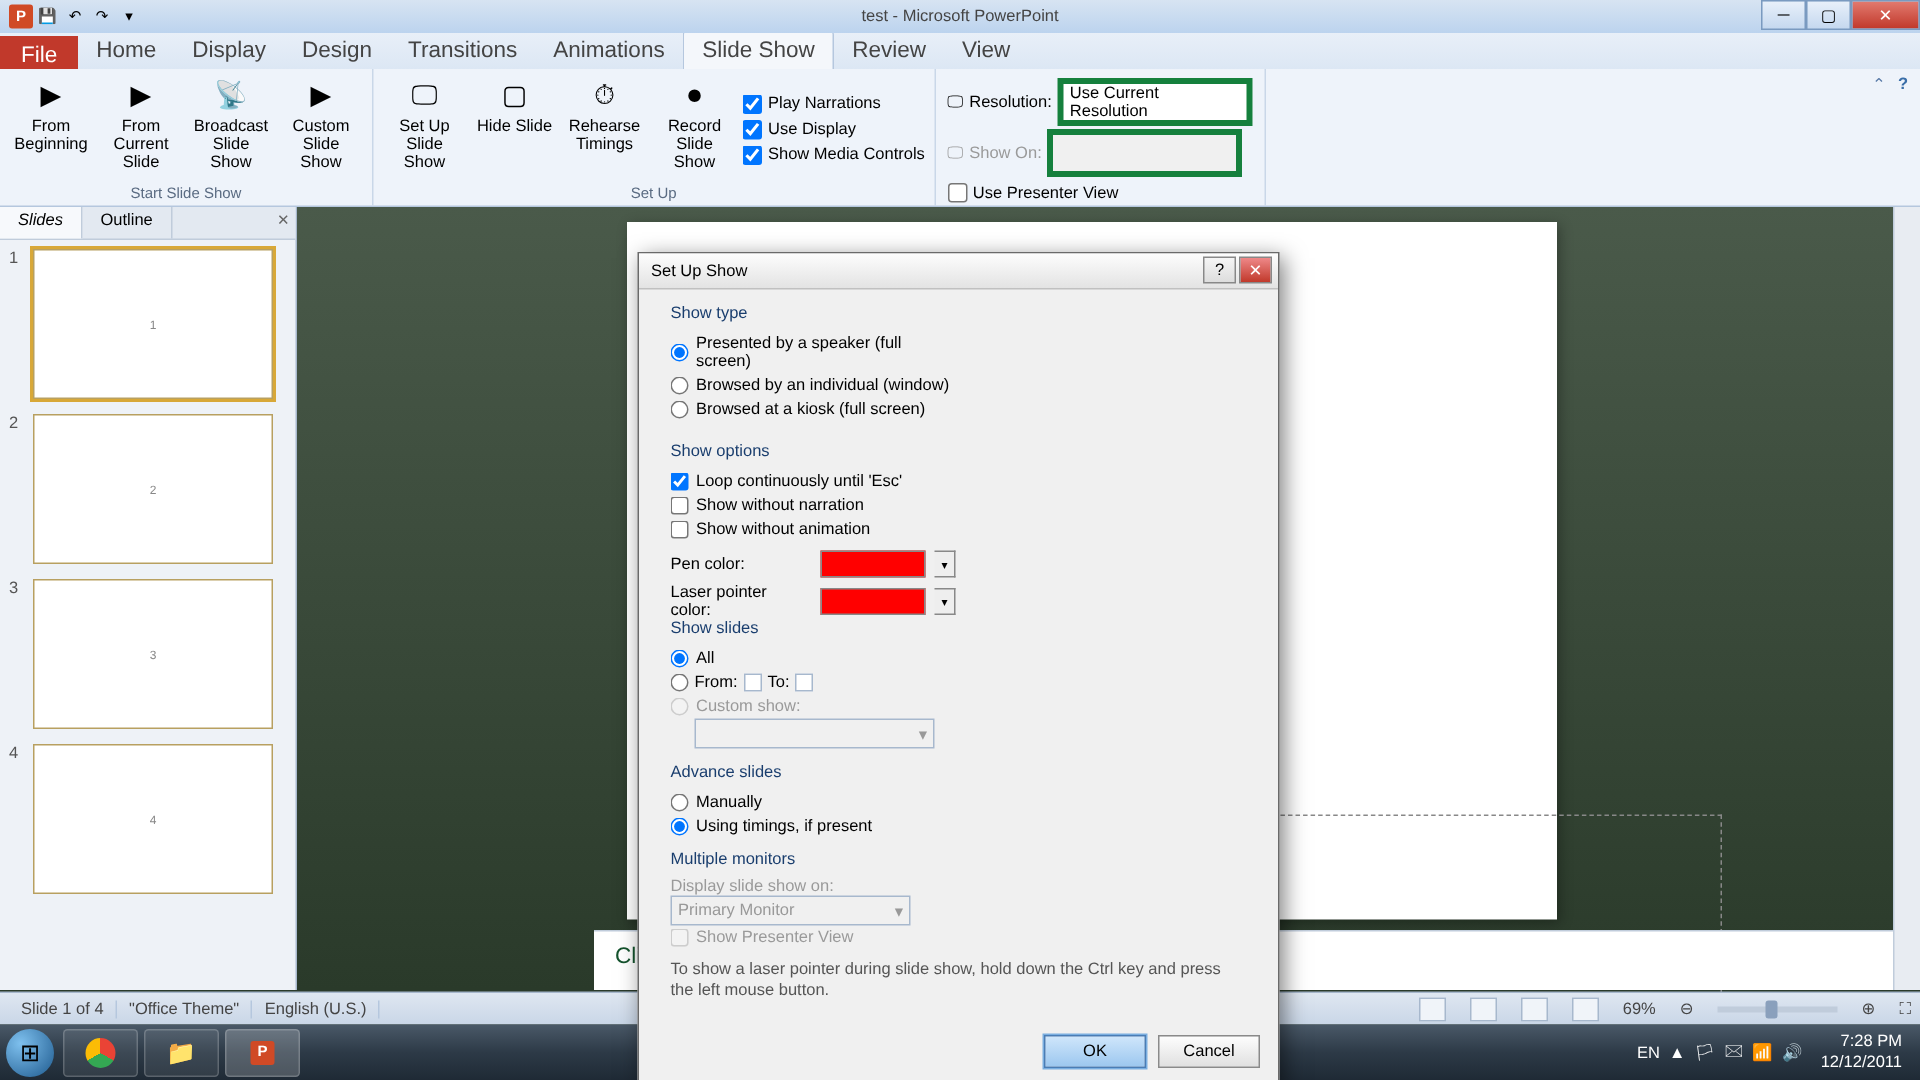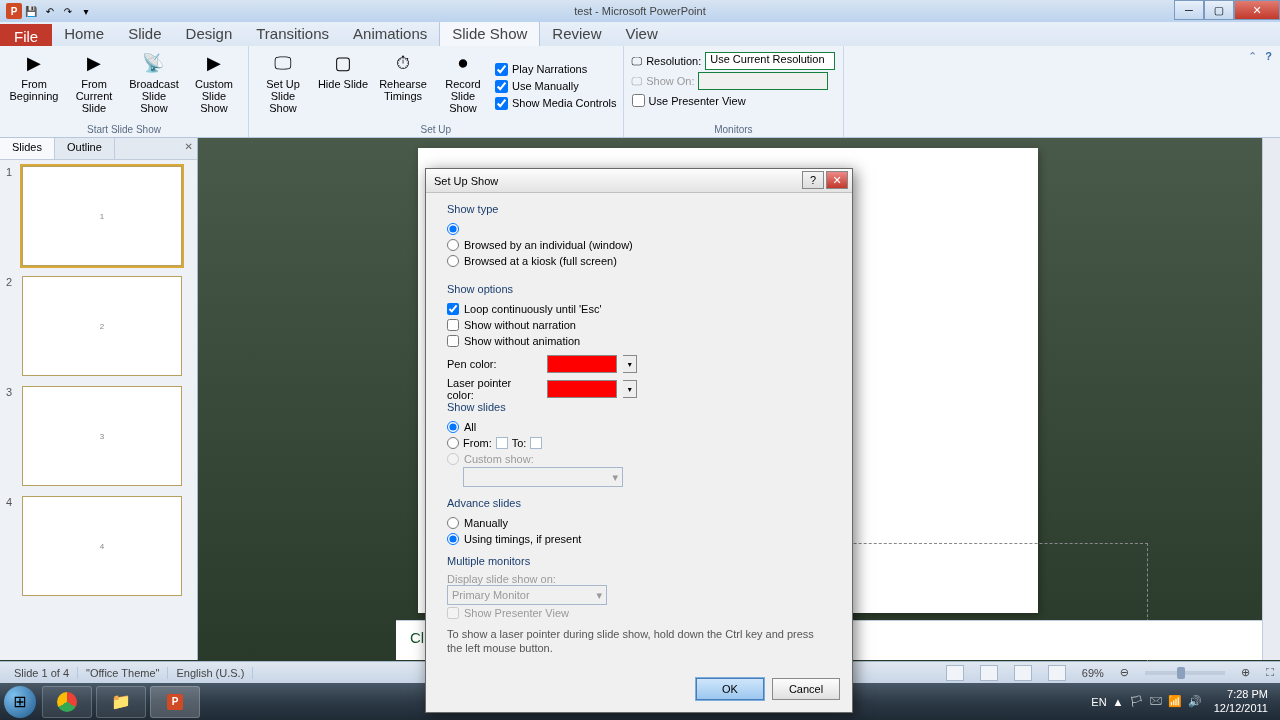--- a/index.html
+++ b/index.html
@@ -20,27 +20,27 @@
 .ribbon-help { position:absolute; right:8px; top:4px; display:flex; gap:8px; color:#5a7ba8; }
 .rgroup { border-right:1px solid #c9d7e8; padding:4px 6px 2px; display:flex; flex-direction:column; }
 .rgroup-body { flex:1; display:flex; gap:4px; }
 .rgroup-label { text-align:center; color:#5a6b82; font-size:10px; padding-top:2px; }
 .bigbtn { width:56px; display:flex; flex-direction:column; align-items:center; gap:2px; padding:2px; text-align:center; line-height:1.1; }
 .bigbtn .ico { width:32px; height:24px; display:flex; align-items:center; justify-content:center; font-size:18px; }
 .checkrow { display:flex; align-items:center; gap:4px; padding:2px 0; }
 .checkrow input { width:13px; height:13px; }
 .mon-col { display:flex; flex-direction:column; gap:2px; padding:2px; }
 .mon-row { display:flex; align-items:center; gap:4px; }
-.mon-sel { width:130px; height:18px; border:1px solid #15803d; background:#fff; font-size:11px; padding:0 4px; }
+.mon-sel { width:130px; height:32px; border:4px solid #15803d; background:#fff; font-size:11px; padding:0 4px; }
 .mon-sel.dis { background:#f0f0f0; color:#999; }
 .workspace { position:absolute; top:138px; left:0; right:0; bottom:60px; display:flex; background:#3a4a3a; }
 .slide-panel { width:198px; background:#eef2f7; border-right:1px solid #a7b8cd; display:flex; flex-direction:column; }
 .panel-tabs { height:22px; display:flex; background:#e3e9f1; border-bottom:1px solid #c0ccdb; font-size:11px; position:relative; }
 .ptab { padding:3px 12px; border-right:1px solid #c0ccdb; }
-.ptab.active { background:#f7f9fc; }
+.ptab.active { background:#f7f9fc;font-style:italic; }
 .panel-close { position:absolute; right:4px; top:3px; font-size:10px; color:#666; }
 .thumbs { flex:1; overflow:auto; padding:6px; }
 .thumb-row { display:flex; gap:6px; margin-bottom:10px; }
 .thumb-num { font-size:11px; color:#555; width:10px; }
 .thumb { width:160px; height:100px; background:#fff; border:1px solid #b8a060; display:flex; align-items:center; justify-content:center; font-size:8px; color:#888; }
 .thumb.sel { outline:2px solid #d8a838; }
 .editor { flex:1; position:relative; background:linear-gradient(#4a5a4a,#2a3a2a); }
 .editor-scrollbar { position:absolute; right:0; top:0; bottom:0; width:18px; background:#e8ecf2; border-left:1px solid #c0ccdb; }
 .canvas { position:absolute; left:220px; top:10px; width:620px; height:465px; background:#fff; box-shadow:2px 2px 8px rgba(0,0,0,0.3); }
 .canvas-sel { position:absolute; left:520px; top:405px; width:430px; height:120px; border:1px dashed #888; }
@@ -95,21 +95,21 @@
   <div class="winbtns">
     <div class="winbtn">─</div>
     <div class="winbtn">▢</div>
     <div class="winbtn close">✕</div>
   </div>
 </div>
 
 <div class="ribbon-tabs">
   <div class="file-tab">File</div>
   <div class="rtab">Home</div>
-  <div class="rtab">Slide</div>
+  <div class="rtab">Display</div>
   <div class="rtab">Design</div>
   <div class="rtab">Transitions</div>
   <div class="rtab">Animations</div>
   <div class="rtab active">Slide Show</div>
   <div class="rtab">Review</div>
   <div class="rtab">View</div>
 </div>
 
 <div class="ribbon">
   <div class="ribbon-help">
@@ -155,21 +155,21 @@
           <div class="ico">⏺</div>
           <span>Record Slide Show</span>
         </div>
       <div style="display:flex;flex-direction:column;justify-content:center">
         <label class="checkrow">
             <input type="checkbox" checked="" style="">
             <span>Play Narrations</span>
           </label>
         <label class="checkrow">
             <input type="checkbox" checked="" style="">
-            <span>Use Manually</span>
+            <span>Use Display</span>
           </label>
         <label class="checkrow">
             <input type="checkbox" checked="" style="">
             <span>Show Media Controls</span>
           </label>
       </div>
     </div>
     <div class="rgroup-label">Set Up</div>
   </div>
   <div class="rgroup">
@@ -279,20 +279,21 @@
     <div class="dlg-btns">
       <div class="dlg-btn">?</div>
       <div class="dlg-btn close">✕</div>
     </div>
   </div>
   <div class="dlg-body">
     <div class="dlg-col">
       <div class="grp-label">Show type</div>
       <label class="radio-row">
           <input type="radio" name="st" checked="" style="">
+          <span>Presented by a speaker (full screen)</span>
         </label>
       <label class="radio-row">
           <input type="radio" name="st" style="">
           <span>Browsed by an individual (window)</span>
         </label>
       <label class="radio-row">
           <input type="radio" name="st" style="">
           <span>Browsed at a kiosk (full screen)</span>
         </label>
       <div class="grp-label" style="margin-top:14px">Show options</div>

